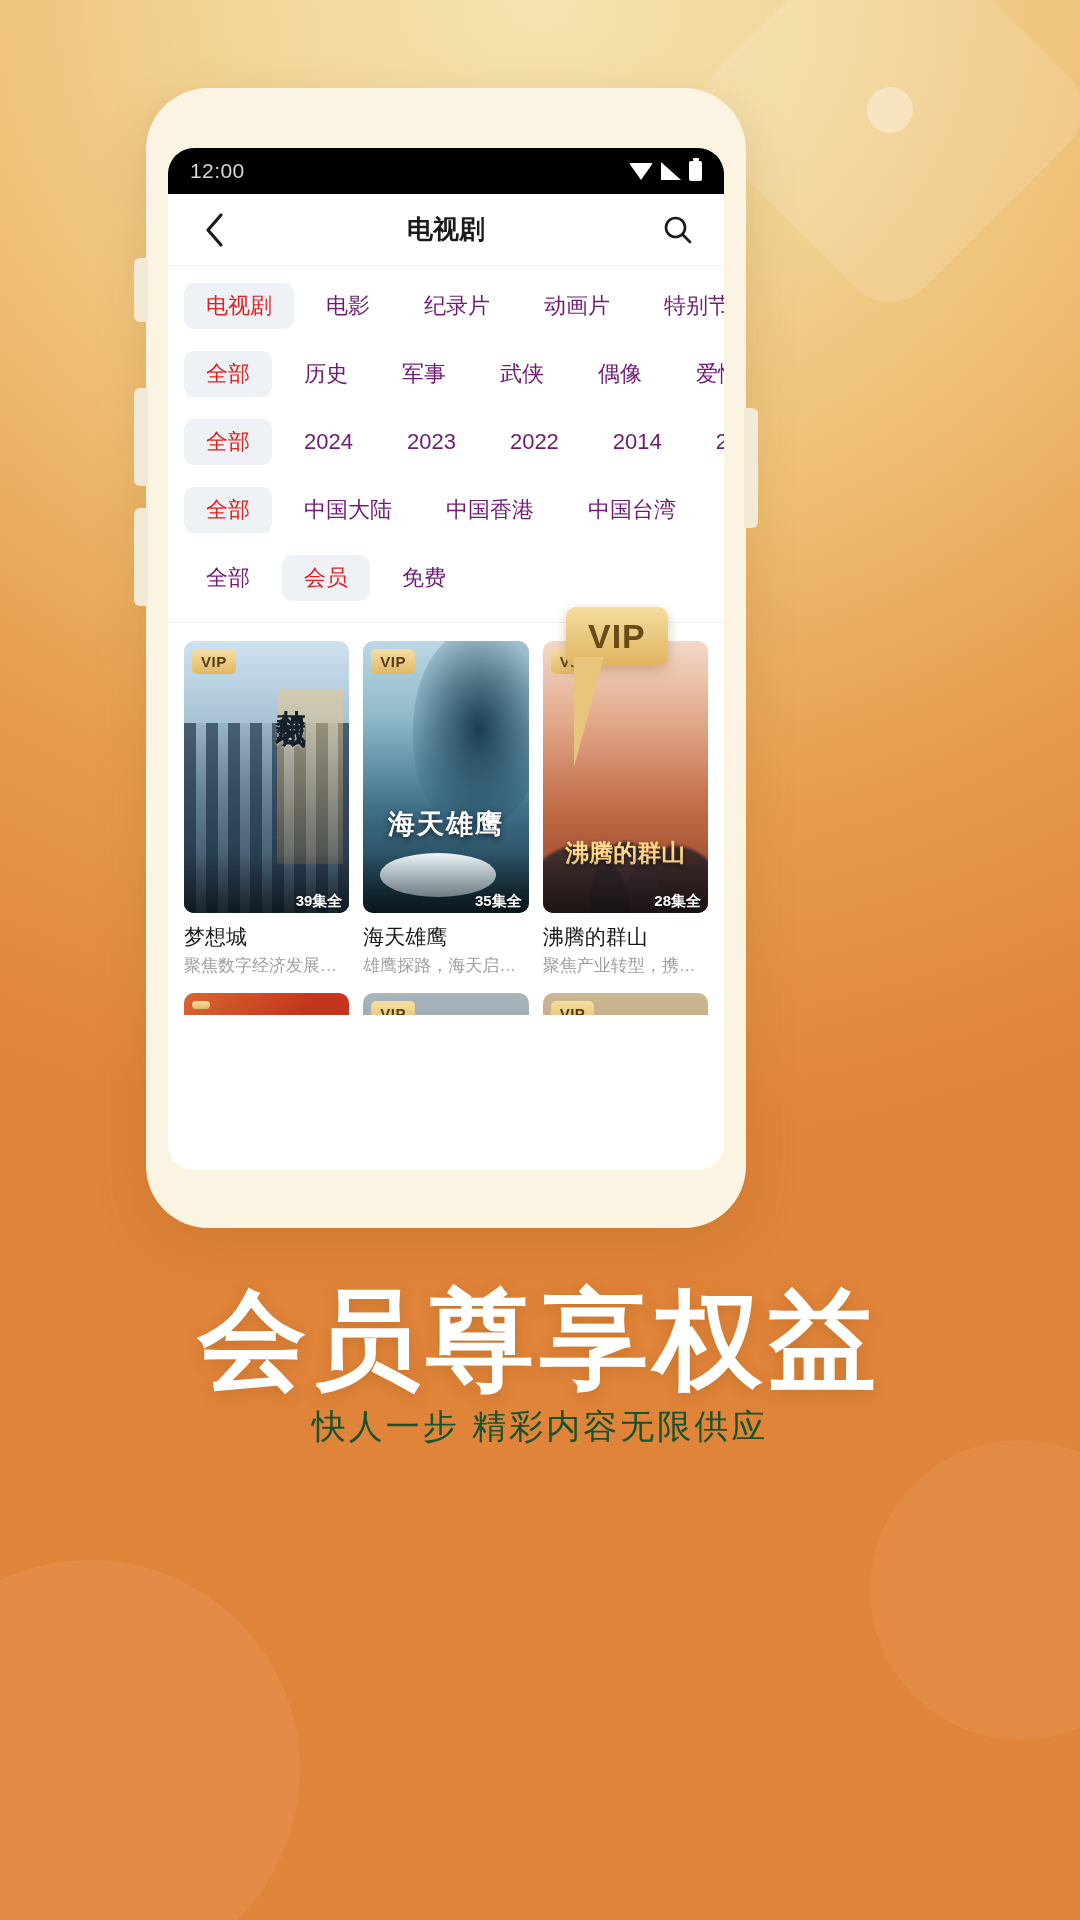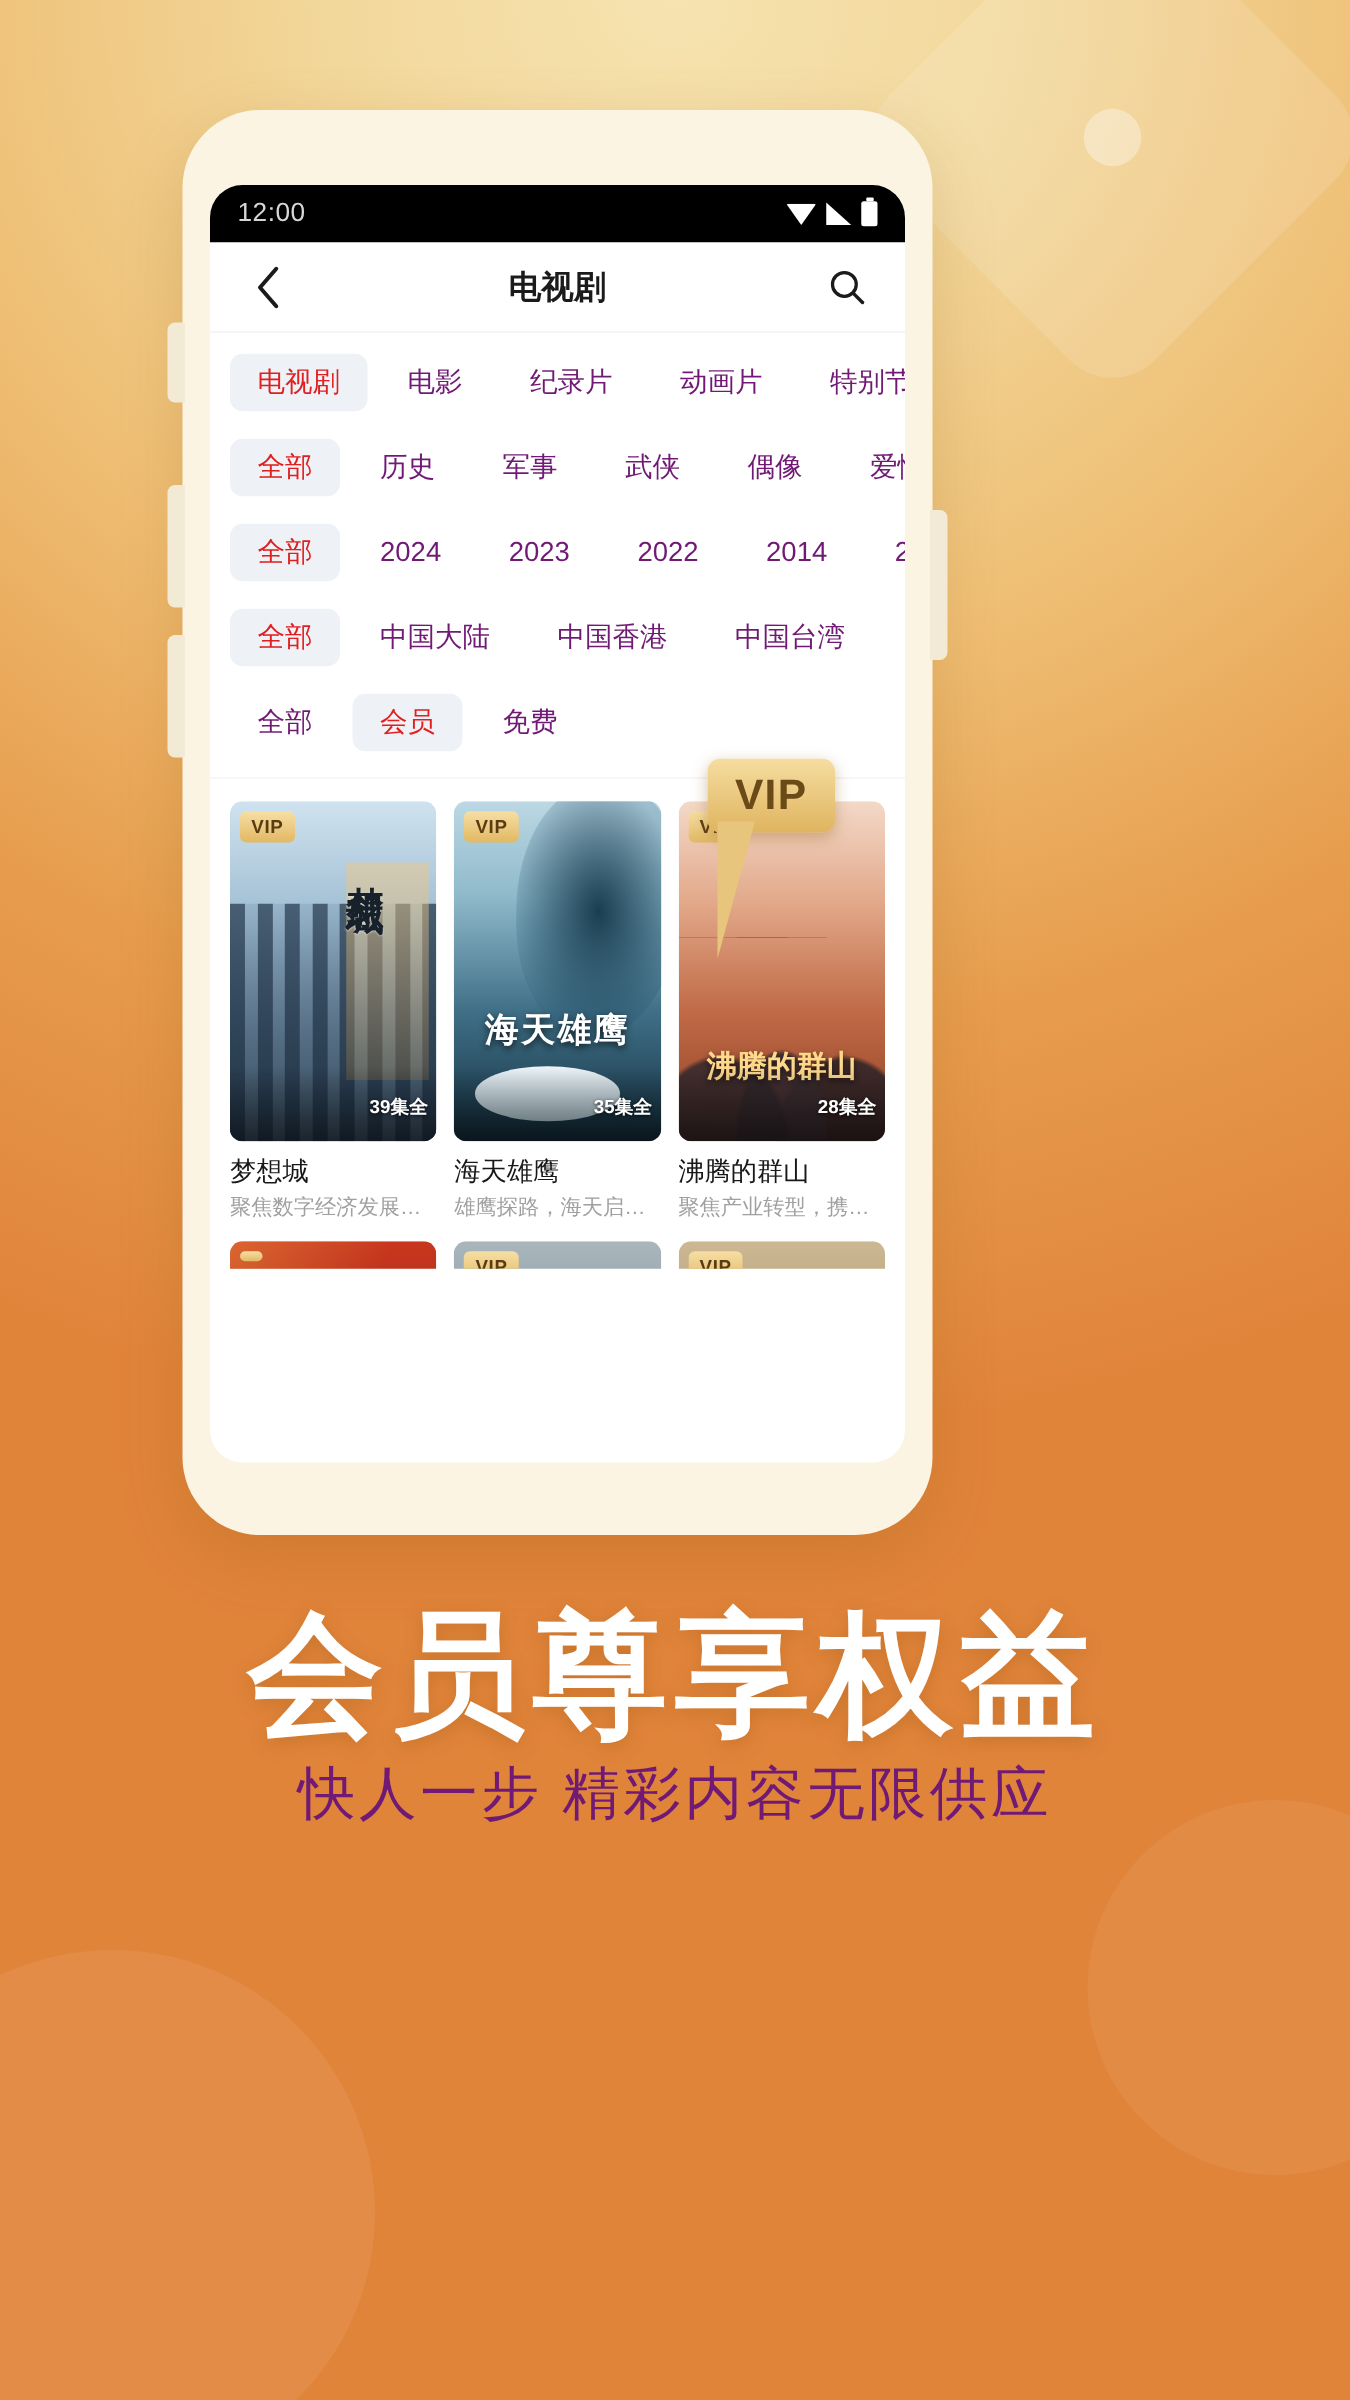--- a/index.html
+++ b/index.html
@@ -192,21 +192,21 @@
     position: absolute; left: 8px; top: 8px;
     background: linear-gradient(180deg,#f6dfa4,#e2b863);
     color: #5a3c13;
     font-size: 15px; font-weight: 700;
     padding: 4px 9px;
     border-radius: 5px;
     letter-spacing: .5px;
     z-index: 3;
   }
   .ep-badge {
-    position: absolute; right: 7px; bottom: 18px;
+    position: absolute; right: 7px; bottom: 2px;
     color: #fff; font-size: 15px; font-weight: 700;
     text-shadow: 0 1px 3px rgba(0,0,0,.8);
     z-index: 3;
   }
   .poster-shade {
     position:absolute; left:0; right:0; bottom:0; height:60px;
     background: linear-gradient(transparent, rgba(0,0,0,.55));
     z-index: 2;
   }
   .card-title {
@@ -356,22 +356,22 @@
     font-size: 108px;
     font-weight: 700;
     color: #ffffff;
     letter-spacing: 6px;
     text-shadow: 0 4px 14px rgba(160,90,20,.35);
   }
   #promo-subline {
     position: absolute;
     left: 0; right: 0; top: 1404px;
     text-align: center;
-    font-size: 46px;
-    color: #701a75;
+    font-size: 34px;
+    color: #14532d;
     letter-spacing: 3px;
     font-weight: 400;
   }
 </style>
 </head>
 <body>
 
 <div id="promo-bg">
   <div id="bg-deco-tag"></div>
   <div id="bg-deco-circle"></div>

